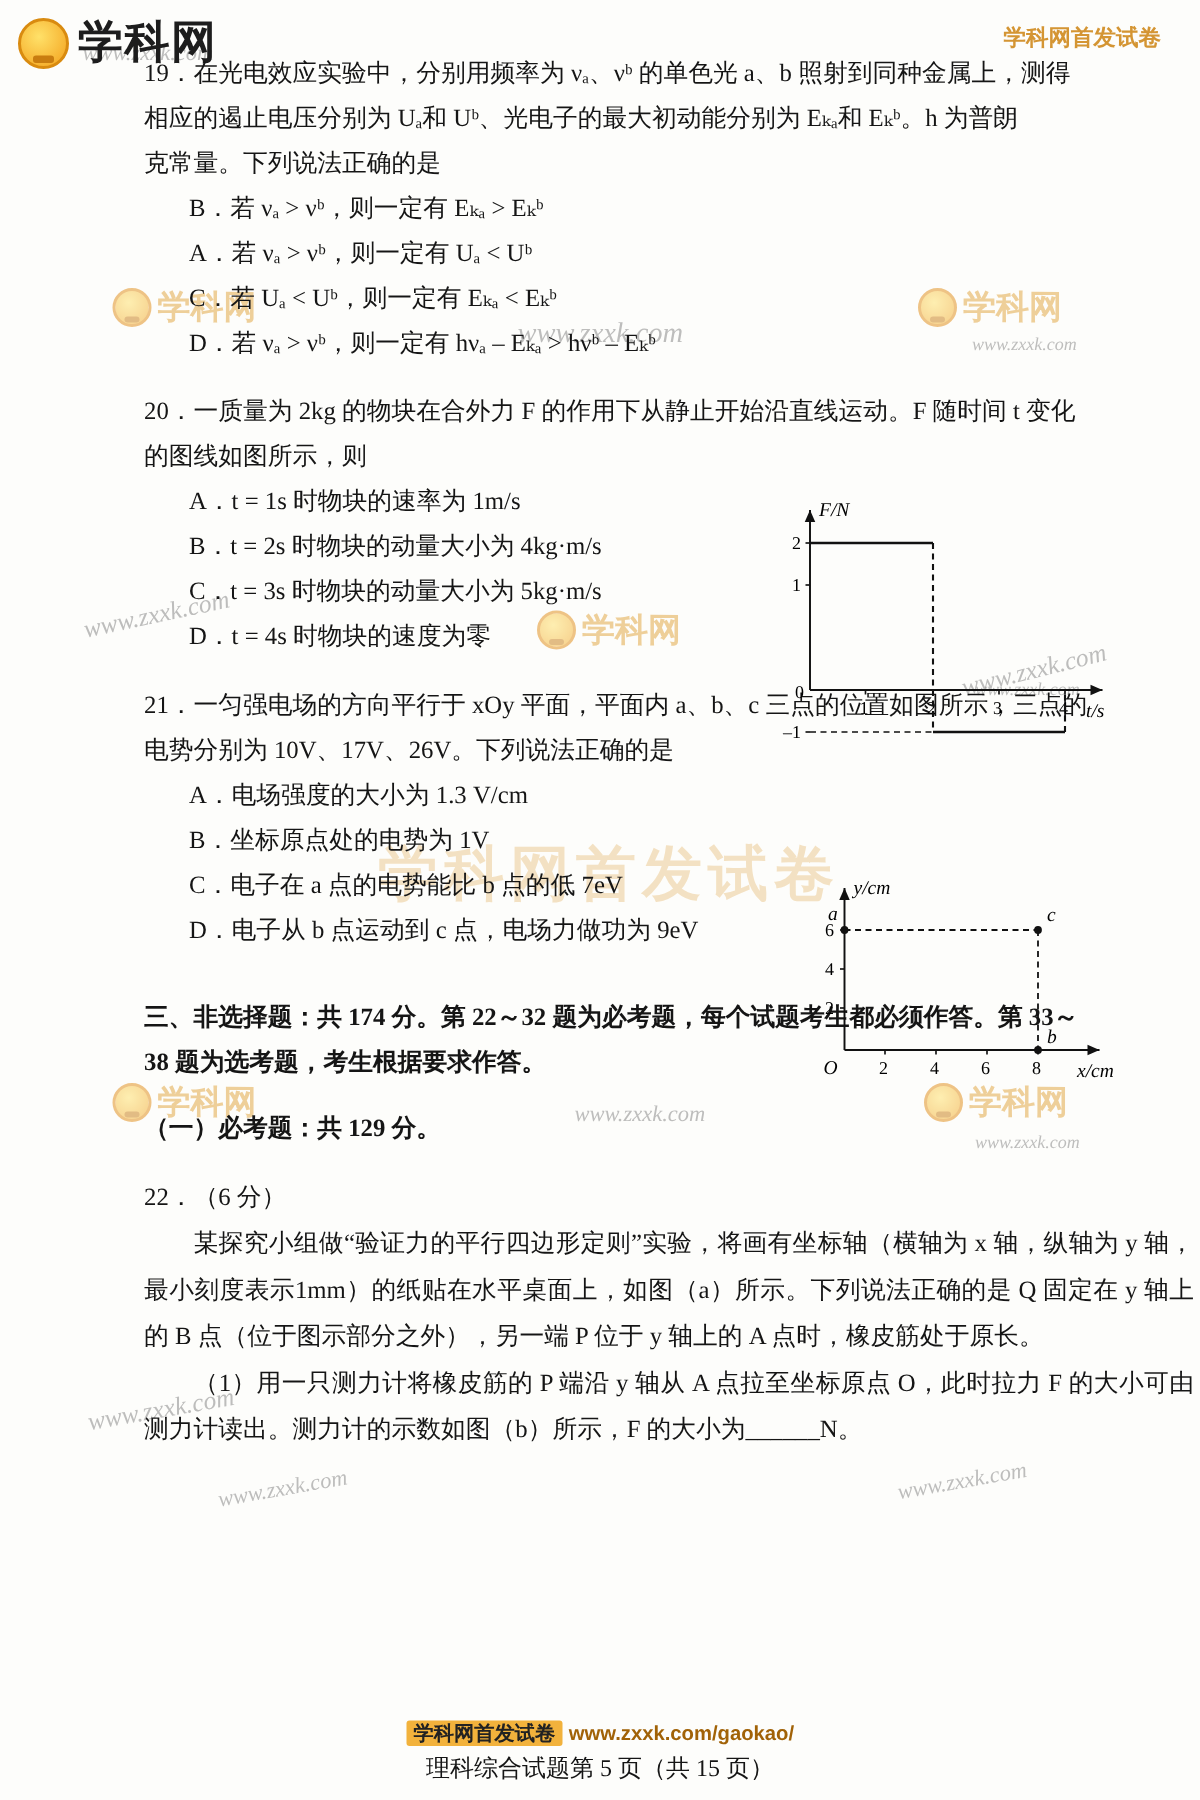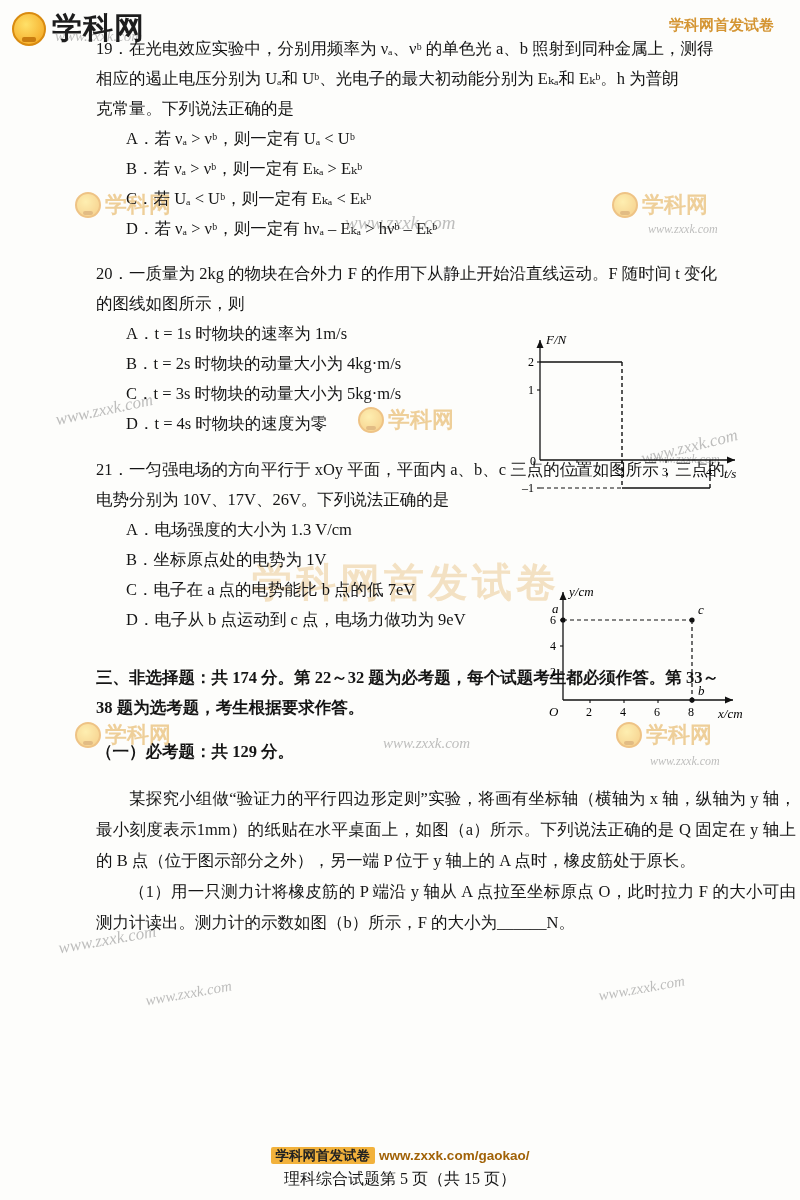--- a/index.html
+++ b/index.html
@@ -136,22 +136,22 @@
     <span class="txt">学科网</span>
   </div>
   <div class="top-right">学科网首发试卷</div>
 
   <div class="content">
 
     <div class="q">
       <div class="line">19．在光电效应实验中，分别用频率为 νₐ、νᵇ 的单色光 a、b 照射到同种金属上，测得</div>
       <div class="line">相应的遏止电压分别为 Uₐ和 Uᵇ、光电子的最大初动能分别为 Eₖₐ和 Eₖᵇ。h 为普朗</div>
       <div class="line">克常量。下列说法正确的是</div>
+      <div class="opt">B．若 νₐ &gt; νᵇ，则一定有 Eₖₐ &gt; Eₖᵇ</div>
       <div class="opt">A．若 νₐ &gt; νᵇ，则一定有 Uₐ &lt; Uᵇ</div>
-      <div class="opt">B．若 νₐ &gt; νᵇ，则一定有 Eₖₐ &gt; Eₖᵇ</div>
       <div class="opt">C．若 Uₐ &lt; Uᵇ，则一定有 Eₖₐ &lt; Eₖᵇ</div>
       <div class="opt">D．若 νₐ &gt; νᵇ，则一定有 hνₐ – Eₖₐ &gt; hνᵇ – Eₖᵇ</div>
     </div>
 
     <div style="height:13px;"></div>
 
     <div class="q">
       <div class="line">20．一质量为 2kg 的物块在合外力 F 的作用下从静止开始沿直线运动。F 随时间 t 变化</div>
       <div class="line">的图线如图所示，则</div>
       <div class="opt">A．t = 1s 时物块的速率为 1m/s</div>
@@ -176,20 +176,21 @@
     <div>
       <div class="sec">三、非选择题：共 174 分。第 22～32 题为必考题，每个试题考生都必须作答。第 33～</div>
       <div class="sec">38 题为选考题，考生根据要求作答。</div>
       <div style="height:14px;"></div>
       <div class="sec">（一）必考题：共 129 分。</div>
     </div>
 
     <div style="height:16px;"></div>
 
     <div class="q">
+      <div class="sec" style="font-weight:normal;">22．（6 分）</div>
       <div class="para ti2">某探究小组做“验证力的平行四边形定则”实验，将画有坐标轴（横轴为 x 轴，纵轴为 y 轴，最小刻度表示1mm）的纸贴在水平桌面上，如图（a）所示。下列说法正确的是 Q 固定在 y 轴上的 B 点（位于图示部分之外），另一端 P 位于 y 轴上的 A 点时，橡皮筋处于原长。</div>
       <div class="para ti2">（1）用一只测力计将橡皮筋的 P 端沿 y 轴从 A 点拉至坐标原点 O，此时拉力 F 的大小可由测力计读出。测力计的示数如图（b）所示，F 的大小为______N。</div>
     </div>
 
   </div>
 
   <div class="fig" style="left:510px;top:330px;">
     <svg width="240" height="150" viewBox="0 0 240 150">
 
       <line x1="30" y1="130" x2="225" y2="130" stroke="#111" stroke-width="1.3"></line>

